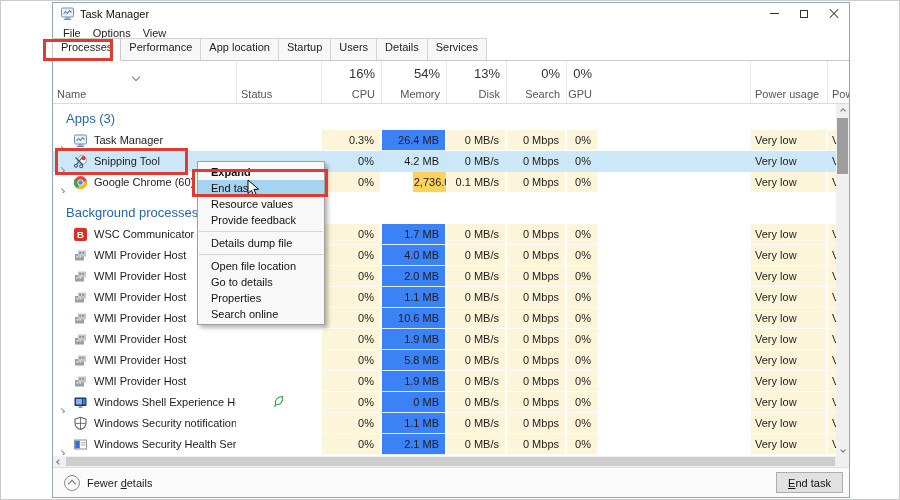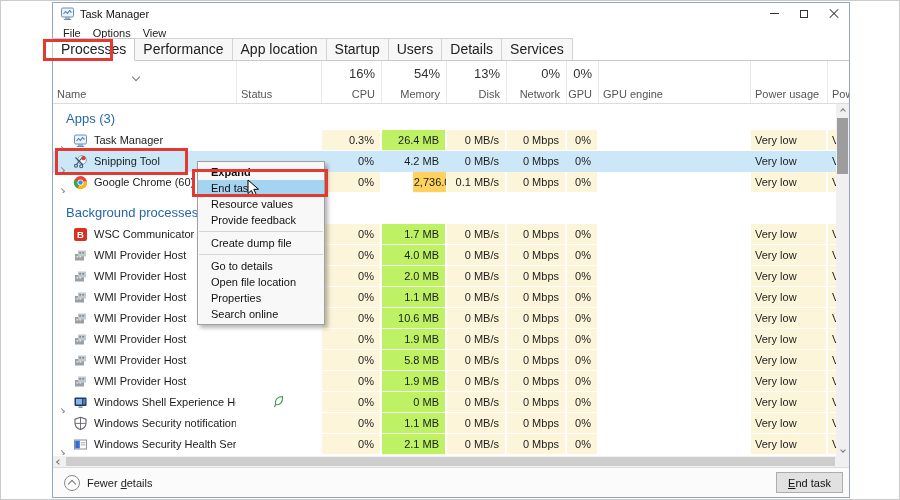--- a/index.html
+++ b/index.html
@@ -18,21 +18,21 @@
   .glyph-min { width:9px; height:1px; background:#333; }
   .glyph-max { width:8px; height:8px; border:1px solid #333; }
   .glyph-close { position:relative; width:10px; height:10px; }
   .glyph-close::before,.glyph-close::after { content:""; position:absolute; left:-1px; top:4px; width:12px; height:1px; background:#333; }
   .glyph-close::before { transform:rotate(45deg);} .glyph-close::after { transform:rotate(-45deg);}
 
   .menubar { height:17px; display:flex; align-items:center; padding-left:4px; font-size:11px; color:#222; flex:0 0 auto; }
   .menubar .menu-item { padding:0 6px; }
 
   .tabbar { height:20px; display:flex; align-items:flex-end; border-bottom:1px solid #c9c9c9; flex:0 0 auto; padding-left:0px; }
-  .tab { font-size:14px; color:#222; padding:2px 8px 19px 8px; background:#f7f7f7; border:1px solid #d4d4d4; border-bottom:none; height:18px; margin-left:-1px; }
+  .tab { font-size:11px; color:#222; padding:2px 8px 19px 8px; background:#f7f7f7; border:1px solid #d4d4d4; border-bottom:none; height:18px; margin-left:-1px; }
   .tab.active { background:#fff; border:1px solid #c9c9c9; border-bottom:1px solid #fff; height:20px; margin-bottom:-1px; position:relative; z-index:2; }
 
   
   .main { position:relative; flex:1 1 auto; overflow:hidden; }
   .thead { position:absolute; left:0; top:0; width:100%; height:43px; border-bottom:1px solid #dcdcdc; background:#fff; font-size:11px; color:#555; }
   .hcell { position:absolute; bottom:0; top:0; }
   .hsep { border-left:1px solid #e9e9e9; }
   .hlabel { position:absolute; bottom:3px; left:4px; }
   .hpct { position:absolute; top:5px; right:6px; font-size:13px; color:#333; }
   .hsub { position:absolute; bottom:3px; right:6px; }
@@ -46,21 +46,21 @@
   .tbody { position:absolute; left:0; top:43px; width:100%; height:352px; overflow:hidden; background:#fff; }
   .section-row { position:relative; height:26px; }
   .section-row.gap { height:31px; }
   .section-label { position:absolute; left:13px; bottom:4px; font-size:13px; color:#2566a8;text-align:right; }
   .prow { position:relative; height:21px; font-size:11px; color:#1c1c1c; }
   .prow.selected { background:#cce8f8; }
   .cell { position:absolute; top:0; height:21px; line-height:21px; white-space:nowrap; overflow:hidden; }
   .cell.r { text-align:right; padding-right:6px; }
   .cell.l { padding-left:4px; }
   .heat-light { background:#fdf5da; border-left:1px solid #fff; border-right:1px solid #fff; border-bottom:1px solid rgba(255,255,255,.85); }
-  .heat-mem { background:#bef264; border-left:1px solid #fff; border-right:1px solid #fff; border-bottom:1px solid rgba(255,255,255,.85); }
+  .heat-mem { background:#3b82f6; border-left:1px solid #fff; border-right:1px solid #fff; border-bottom:1px solid rgba(255,255,255,.85); }
   .heat-hot { background:#fed25c; border-left:1px solid #fff; border-right:1px solid #fff; border-bottom:1px solid rgba(255,255,255,.85);margin-left:31px; }
   .prow.selected .heat-light, .prow.selected .heat-mem, .prow.selected .heat-hot { background:transparent; border-color:transparent; }
   .name-cell { left:0; width:183px; }
   .row-chevron { position:absolute; left:6px; top:8px; }
   .row-icon { position:absolute; left:20px; top:3px; width:15px; height:15px; }
   .row-label { position:absolute; left:41px; top:0; line-height:21px; }
   .status-cell { left:183px; width:85px; }
   .leaf { position:absolute; left:36px; top:3px; }
 
   
@@ -160,30 +160,27 @@
             <div class="hcell hsep" style="left: 328px; width: 65px;">
               <div class="hpct">54%</div>
               <div class="hsub">Memory</div>
             </div>
             <div class="hcell hsep" style="left: 393px; width: 60px;">
               <div class="hpct">13%</div>
               <div class="hsub">Disk</div>
             </div>
             <div class="hcell hsep" style="left: 453px; width: 60px;">
               <div class="hpct">0%</div>
-              <div class="hsub">Network</div>
+              <div class="hsub">Search</div>
             </div>
             <div class="hcell hsep" style="left: 513px; width: 32px;">
               <div class="hpct">0%</div>
               <div class="hsub">GPU</div>
             </div>
           </div>
-        <div class="hcell hsep" style="left:545px;width:152px;">
-          <span class="hlabel">GPU engine</span>
-        </div>
         <div class="hcell hsep" style="left:697px;width:77px;">
           <span class="hlabel">Power usage</span>
         </div>
         <div class="hcell hsep" style="left:774px;width:22px;">
           <span class="hlabel">Pow</span>
         </div>
       </div>
 
       <div class="tbody" id="tbody">
           <div class="section-row">
@@ -556,24 +553,24 @@
         </button>
     </div>
   </div>
 
   <div class="context-menu" id="context-menu">
       <div class="cm-item bold">Expand</div>
       <div class="cm-item highlight">End task</div>
       <div class="cm-item">Resource values</div>
       <div class="cm-item">Provide feedback</div>
       <div class="cm-sep"></div>
-      <div class="cm-item">Create dump file</div>
+      <div class="cm-item">Details dump file</div>
       <div class="cm-sep"></div>
+      <div class="cm-item">Open file location</div>
       <div class="cm-item">Go to details</div>
-      <div class="cm-item">Open file location</div>
       <div class="cm-item">Properties</div>
       <div class="cm-item">Search online</div>
     </div>
 
   <div class="redbox box-tab"></div>
   <div class="redbox box-row"></div>
   <div class="redbox box-menu"></div>
 
   <div class="cursor">
     <svg width="13" height="18" viewBox="0 0 13 18">

